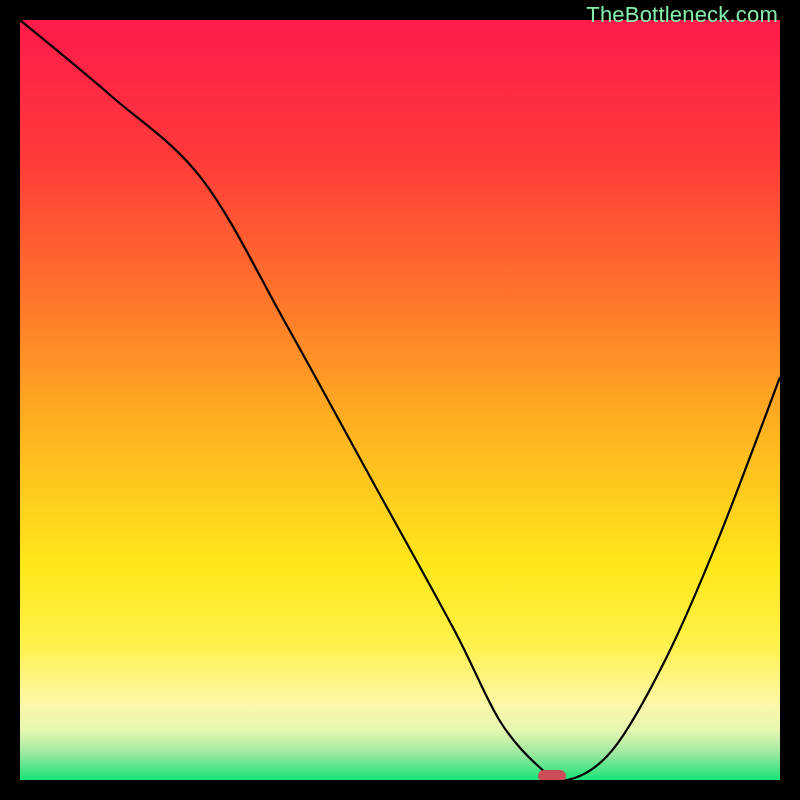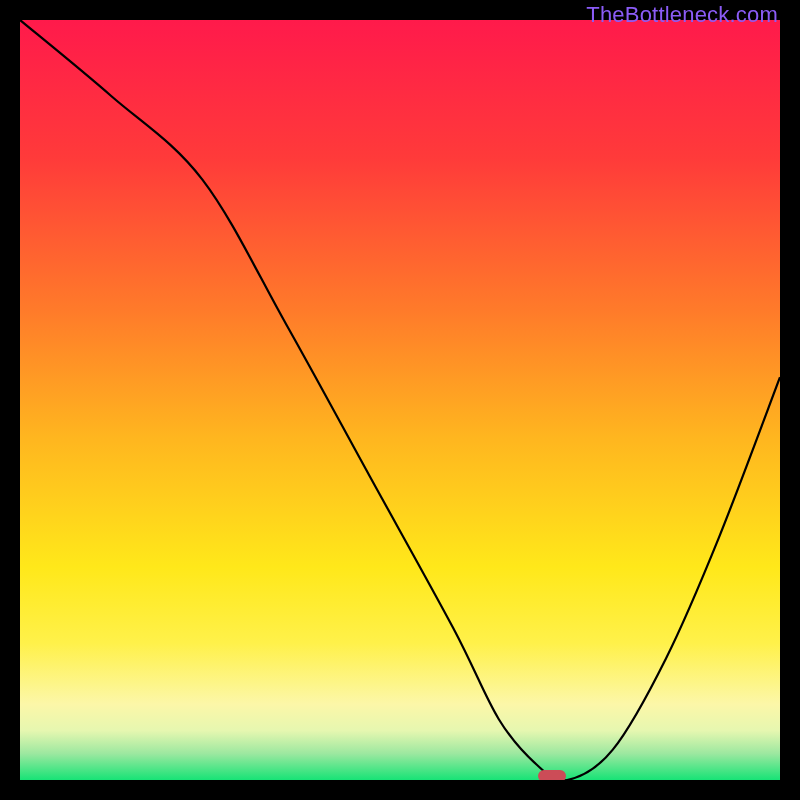--- a/index.html
+++ b/index.html
@@ -24,21 +24,21 @@
     overflow: hidden;
   }
   .gradient {
     position: absolute;
     inset: 0;
   }
   .watermark {
     position: absolute;
     top: 2px;
     right: 22px;
-    color: #8b5cf6;
+    color: #86efac;
     font-family: Arial, Helvetica, sans-serif;
     font-size: 22px;
     font-weight: 400;
     letter-spacing: 0.2px;
     user-select: none;
   }
   svg.curve {
     position: absolute;
     inset: 0;
   }

